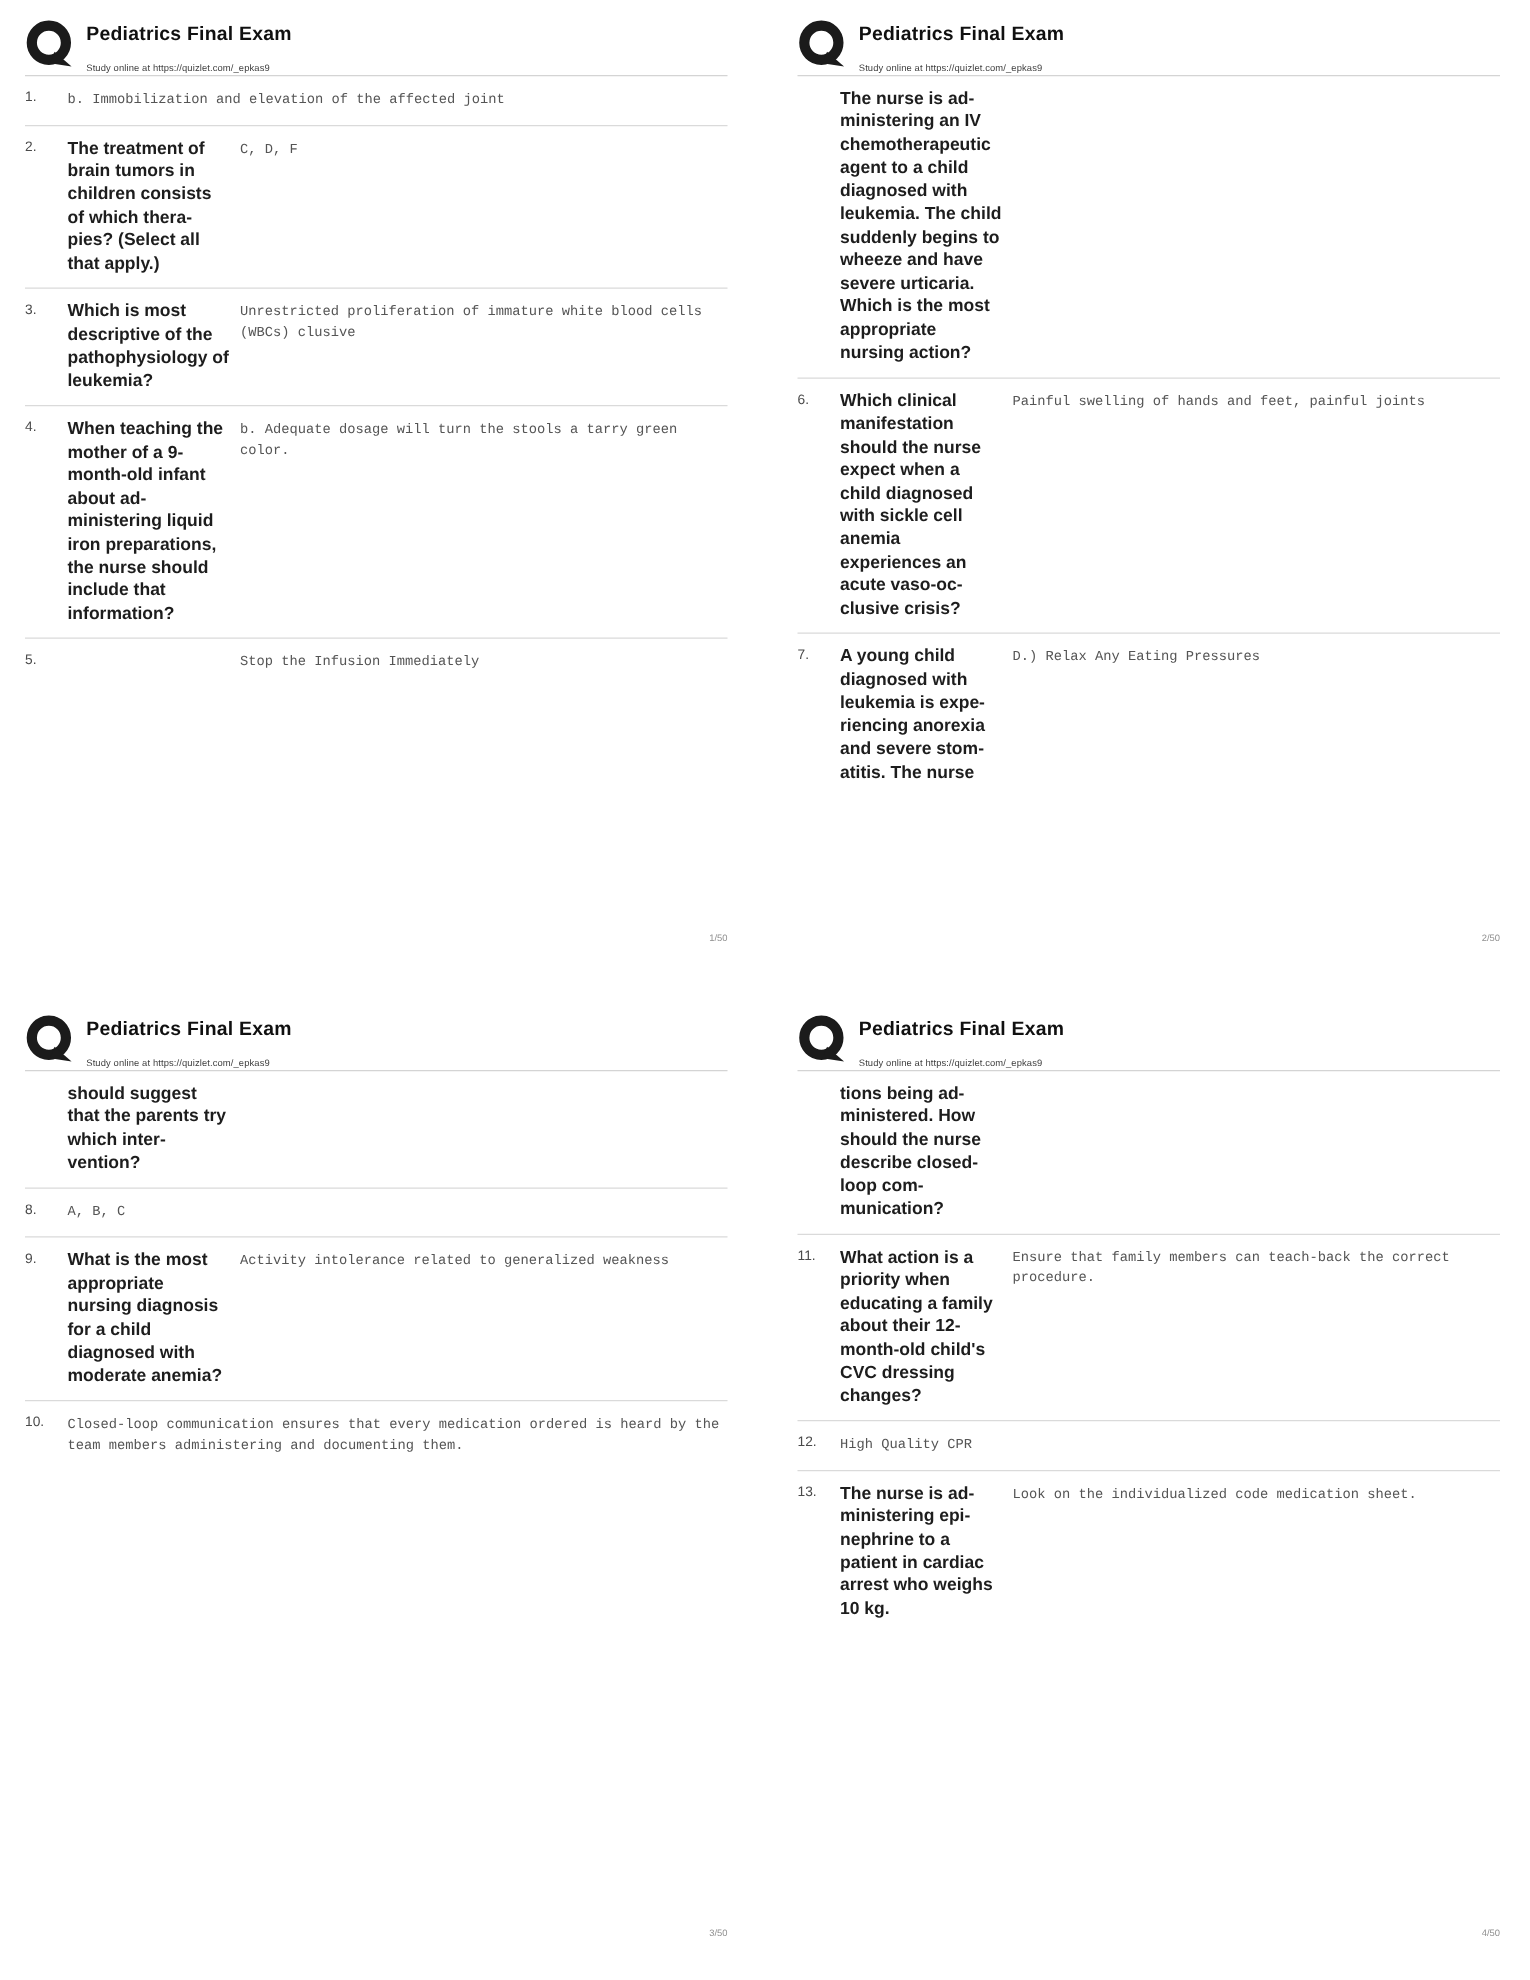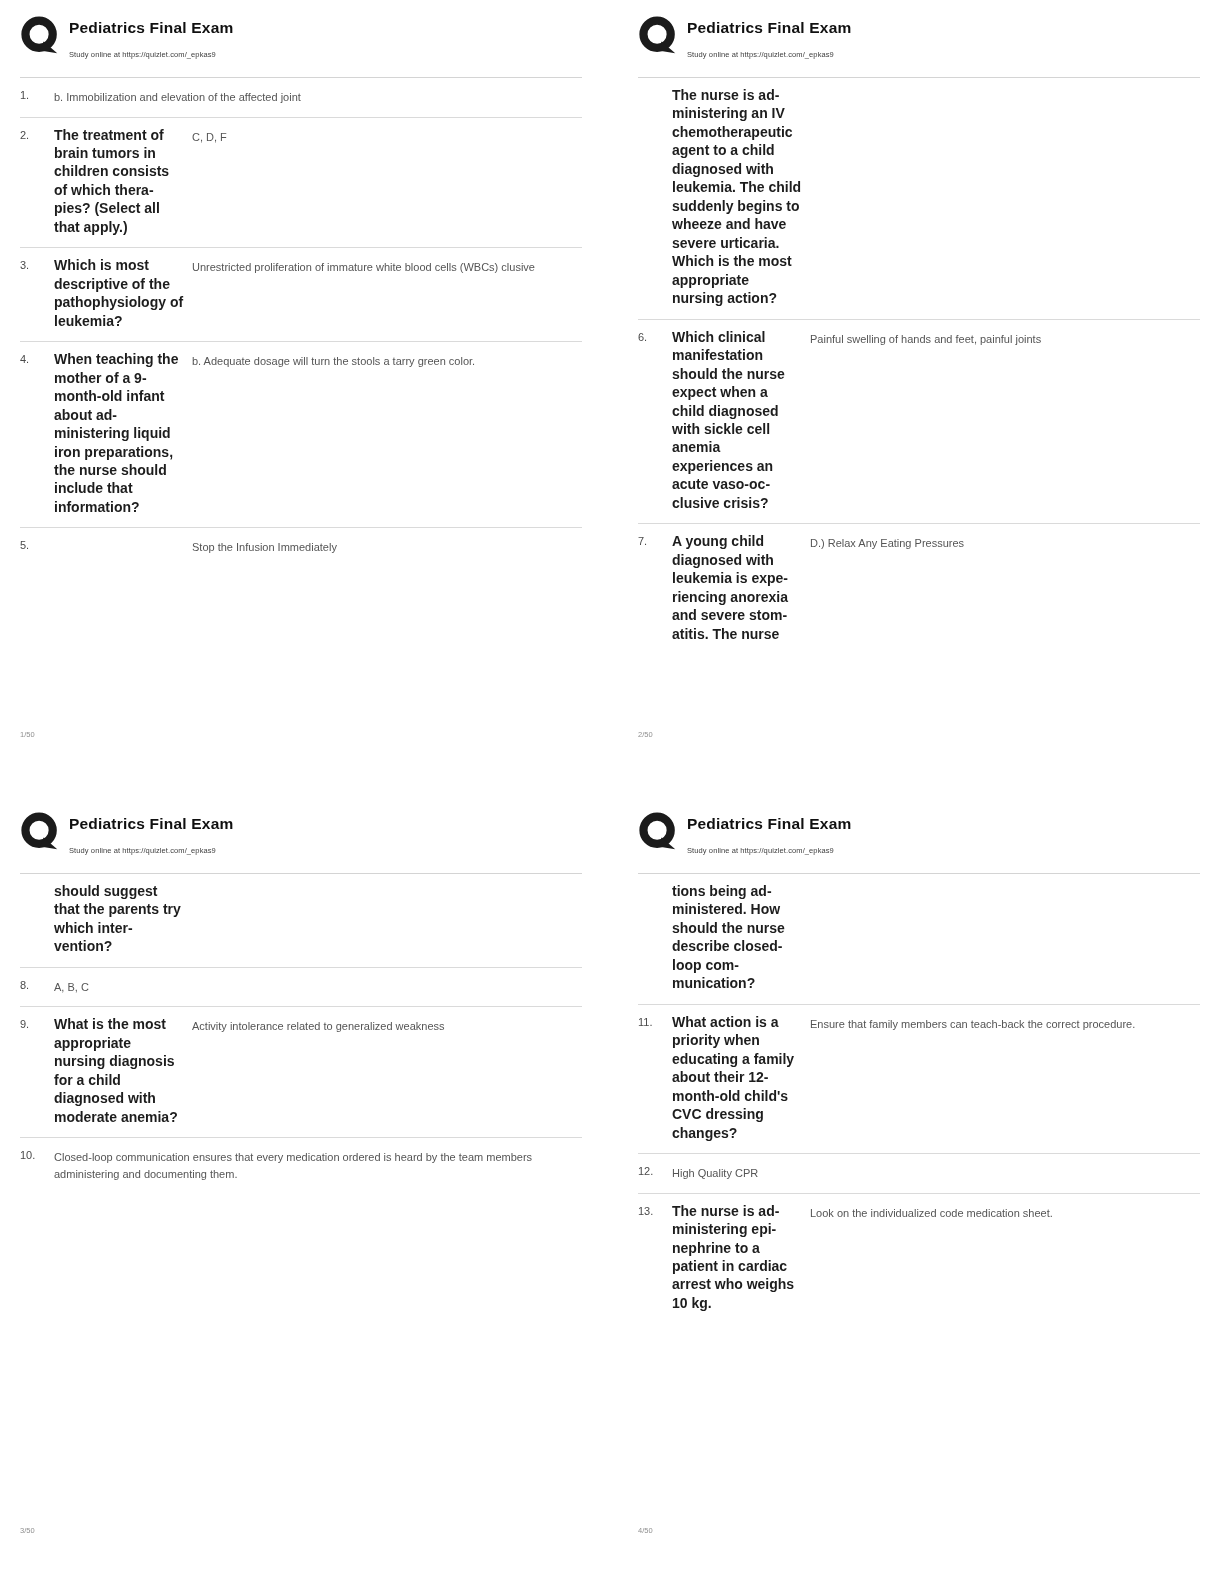--- a/index.html
+++ b/index.html
@@ -7,39 +7,39 @@
     width:1224px;height:1584px;background:#ffffff;position:relative;
     font-family:"Liberation Sans","DejaVu Sans",sans-serif;color:#202020;
     -webkit-font-smoothing:antialiased;
   }
   .quad{position:absolute;width:562px;height:745px;}
   #q1{left:20px;top:16px;}
   #q2{left:638px;top:16px;}
   #q3{left:20px;top:812px;}
   #q4{left:638px;top:812px;}
 
-  .ph{display:flex;align-items:flex-start;gap:9px;padding-bottom:18px;border-bottom:1px solid #d4d4d4;}
+  .ph{display:flex;align-items:flex-start;gap:9px;padding-bottom:1px;border-bottom:1px solid #d4d4d4;}
   .logo{flex:none;}
   .logo svg{width:40px;height:40px;display:block;}
   .ph-text{padding-top:3px;}
   .title{font-size:15.5px;font-weight:bold;color:#101010;letter-spacing:.2px;}
   .subtitle{font-size:7.5px;color:#3e3e3e;margin-top:13px;letter-spacing:.1px;}
 
   .items{}
   .item{display:flex;padding:8px 0 11px;}
   .item + .item{border-top:1px solid #dadada;}
   .num{flex:none;width:34px;font-size:11px;color:#4a4a4a;padding-top:3px;}
   .q{
     flex:none;width:130px;margin-right:8px;
     font-size:14px;line-height:1.32;font-weight:bold;color:#1d1d1d;
     hyphens:manual;-webkit-hyphens:manual;
   }
-  .a{flex:1;font-size:11px;line-height:1.5;color:#555555;padding-top:3px;}
+  .a{flex:1;font-size:11px;line-height:1.5;color:#555555;padding-top:3px;font-family:Liberation Mono, monospace;}
 
-  .pfooter{position:absolute;bottom:22px;left:0;right:0;text-align:left;font-size:7.5px;color:#8f8f8f;}
+  .pfooter{position:absolute;bottom:6px;left:0;right:0;text-align:right;font-size:7.5px;color:#8f8f8f;}
 </style>
 </head>
 <body>
 
 <section class="quad" id="q1">
   <header class="ph">
     <span class="logo">
       <svg viewBox="0 0 44 44">
           <circle cx="21" cy="20" r="15" fill="none" stroke="#1b1b1b" stroke-width="9"></circle>
           <path d="M26 28 L41 41 L22 38 Z" fill="#1b1b1b"></path>

